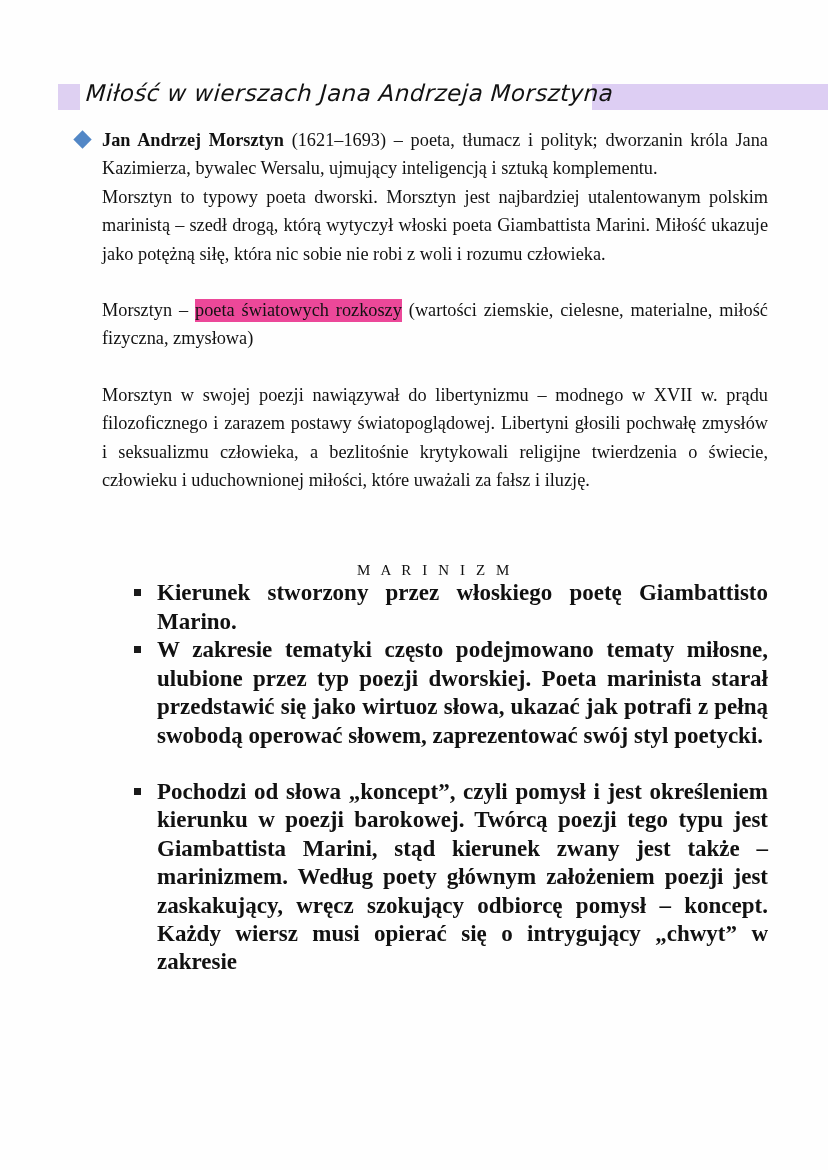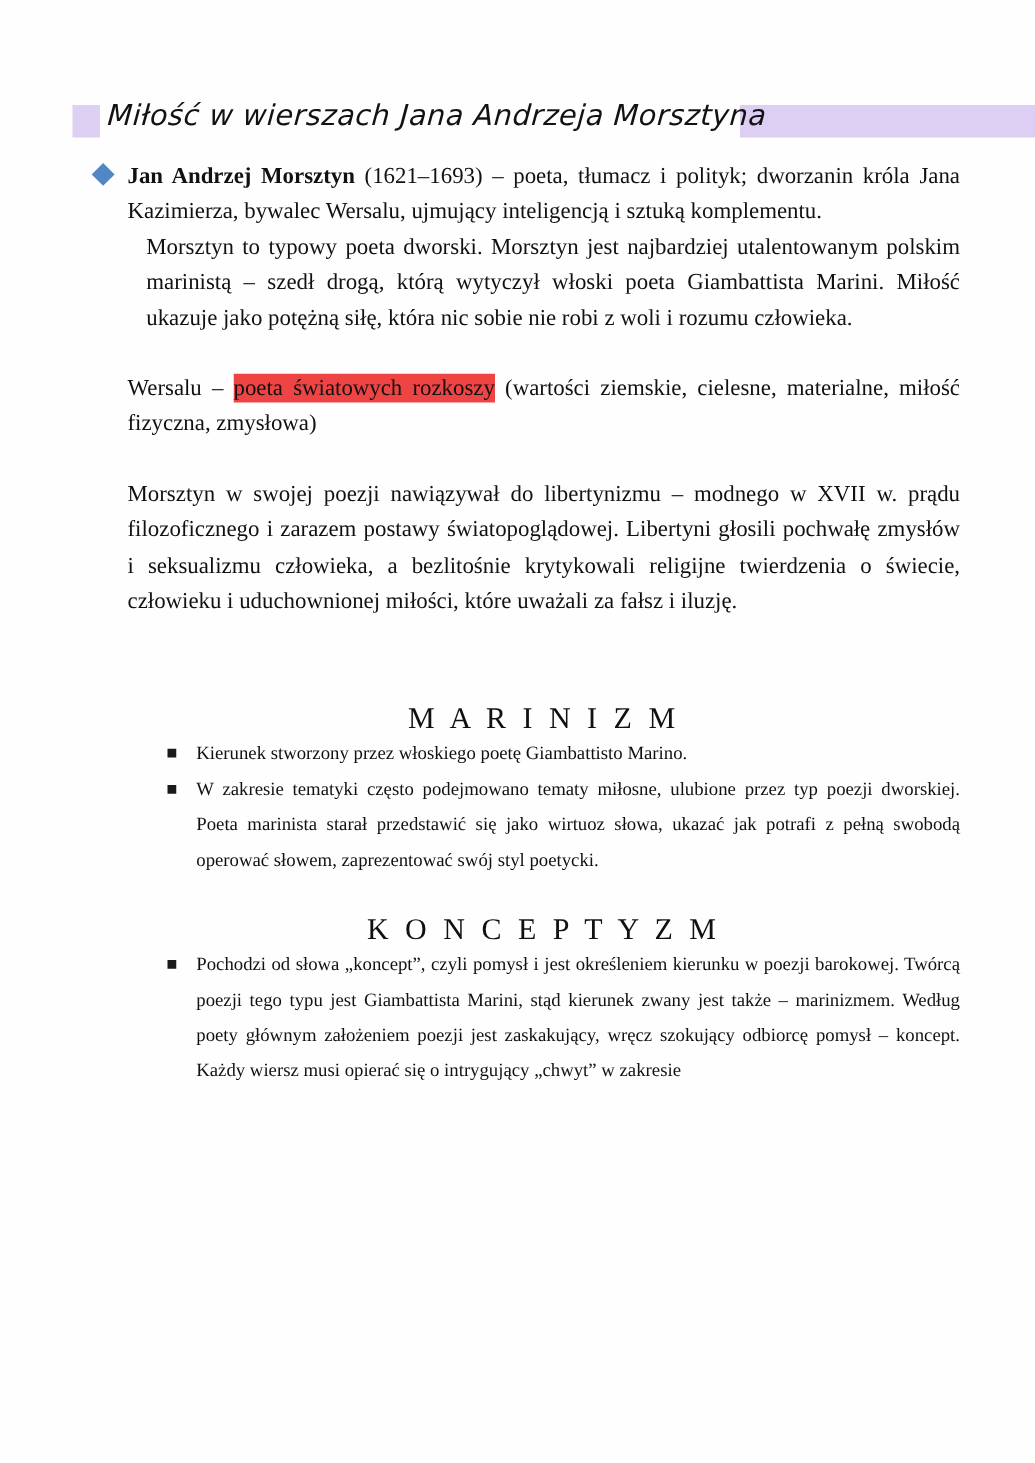--- a/index.html
+++ b/index.html
@@ -68,65 +68,66 @@
 
   .para {
     position: relative;
     margin: 0 0 0 0;
     padding: 0 60px 0 102px;
     font-size: 18.3px;
     line-height: 28.4px;
     text-align: justify;
     text-justify: inter-word;
   }
-  .para + .para { margin-top: 0; margin-left: 15px; }
+  .para + .para { margin-top: 0; }
   .gap-md { height: 28px; }
   .gap-lg { height: 34px; }
 
   .diamond-bullet {
     position: absolute;
     left: 76px;
     top: 7px;
     width: 13px;
     height: 13px;
     background: #5287c6;
     transform: rotate(45deg);
   }
 
   .bold { font-weight: bold; }
 
   .hl-gray {
-    background: #ef4444;
+    background: #ec4899;
     box-decoration-break: clone;
     -webkit-box-decoration-break: clone;
     padding: 1px 0 2px 0;
   }
 
   
   .section-heading {
     text-align: center;
-    font-size: 24px;
+    font-size: 15px;
     letter-spacing: 3.6px;
     padding: 0 60px 0 102px;
     margin: 0;
   }
 
   
   .sq-list {
     margin: 0;
     padding: 0;
     list-style: none;
   }
   .sq-item {
     position: relative;
     padding: 0 60px 0 157px;
-    font-size: 15px;
+    font-size: 23px;
     line-height: 28.4px;
     text-align: justify;
     text-justify: inter-word;
+    font-weight: bold;
   }
   .sq-item .sq-mark {
     position: absolute;
     left: 134px;
     top: 10px;
     width: 7px;
     height: 7px;
     background: #1a1a1a;
   }
 
@@ -147,21 +148,21 @@
 
     <p class="para">
       <span class="diamond-bullet"></span><span class="bold">Jan Andrzej Morsztyn</span><span> (1621–1693) – poeta, tłumacz i polityk; dworzanin króla Jana Kazimierza, bywalec Wersalu, ujmujący inteligencją i sztuką komplementu.</span>
     </p>
 
     <p class="para">Morsztyn to typowy poeta dworski. Morsztyn jest najbardziej utalentowanym polskim marinistą – szedł drogą, którą wytyczył włoski poeta Giambattista Marini. Miłość ukazuje jako potężną siłę, która nic sobie nie robi z woli i rozumu człowieka.</p>
 
     <div class="gap-md"></div>
 
     <p class="para">
-      <span>Wersalu – </span><span class="hl-gray">poeta światowych rozkoszy</span><span> (wartości ziemskie, cielesne, materialne, miłość fizyczna, zmysłowa)</span>
+      <span>Morsztyn – </span><span class="hl-gray">poeta światowych rozkoszy</span><span> (wartości ziemskie, cielesne, materialne, miłość fizyczna, zmysłowa)</span>
     </p>
 
     <div class="gap-md"></div>
 
     <p class="para">Morsztyn w swojej poezji nawiązywał do libertynizmu – modnego w XVII w. prądu filozoficznego i zarazem postawy światopoglądowej. Libertyni głosili pochwałę zmysłów i seksualizmu człowieka, a bezlitośnie krytykowali religijne twierdzenia o świecie, człowieku i uduchownionej miłości, które uważali za fałsz i iluzję.</p>
 
     <div class="gap-lg"></div>
 
 
     <div class="gap-lg"></div>
@@ -172,21 +173,20 @@
       <li class="sq-item">
         <span class="sq-mark"></span><span>Kierunek stworzony przez włoskiego poetę Giambattisto Marino.</span>
       </li>
       <li class="sq-item">
         <span class="sq-mark"></span><span>W zakresie tematyki często podejmowano tematy miłosne, ulubione przez typ poezji dworskiej. Poeta marinista starał przedstawić się jako wirtuoz słowa, ukazać jak potrafi z pełną swobodą operować słowem, zaprezentować swój styl poetycki.</span>
       </li>
     </ul>
 
     <div class="gap-md"></div>
 
-    <p class="section-heading">K O N C E P T Y Z M</p>
 
     <ul class="sq-list">
       <li class="sq-item">
         <span class="sq-mark"></span><span>Pochodzi od słowa „koncept”, czyli pomysł i jest określeniem kierunku w poezji barokowej. Twórcą poezji tego typu jest Giambattista Marini, stąd kierunek zwany jest także – marinizmem. Według poety głównym założeniem poezji jest zaskakujący, wręcz szokujący odbiorcę pomysł – koncept. Każdy wiersz musi opierać się o intrygujący „chwyt” w zakresie</span>
       </li>
     </ul>
 
   </div>
 </div>
 

